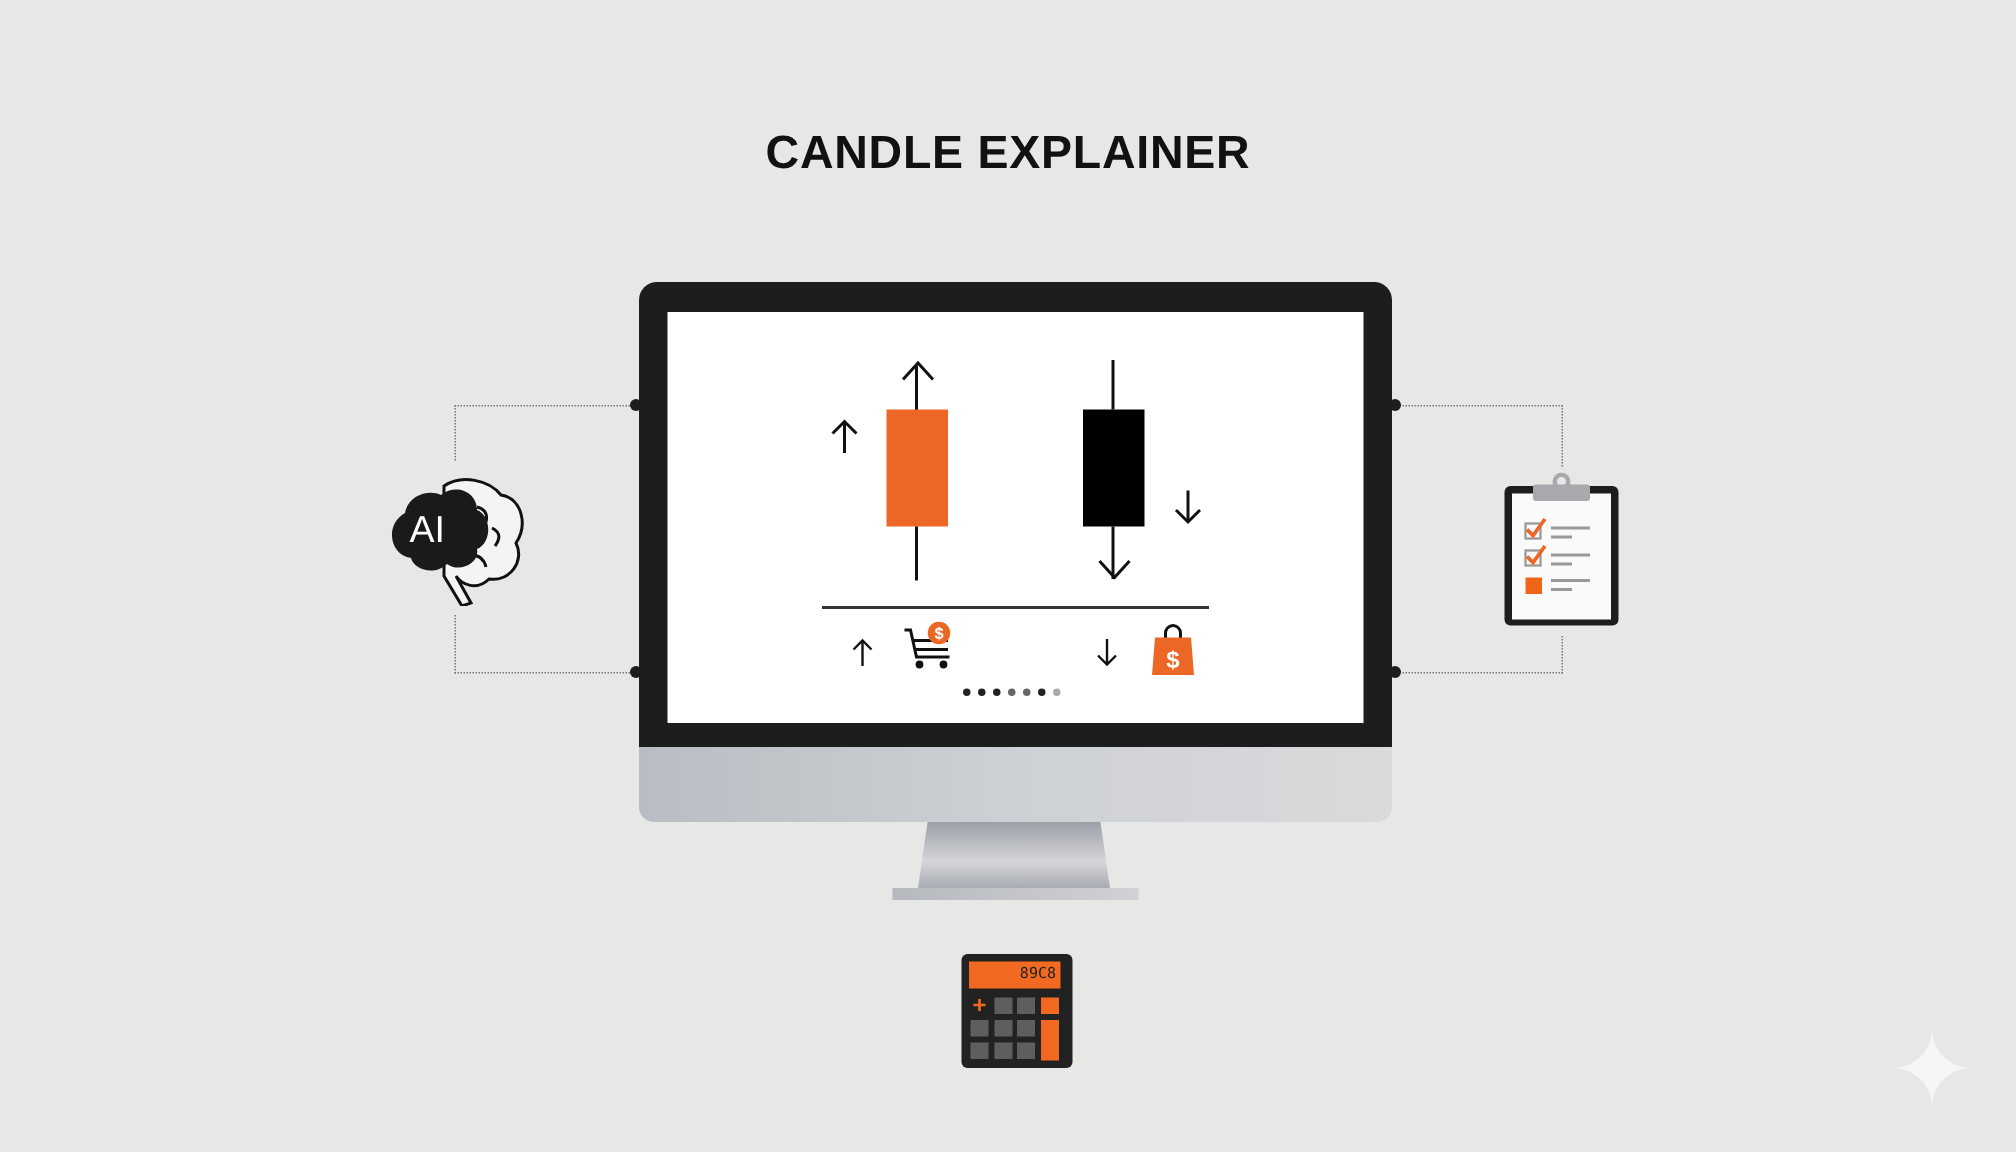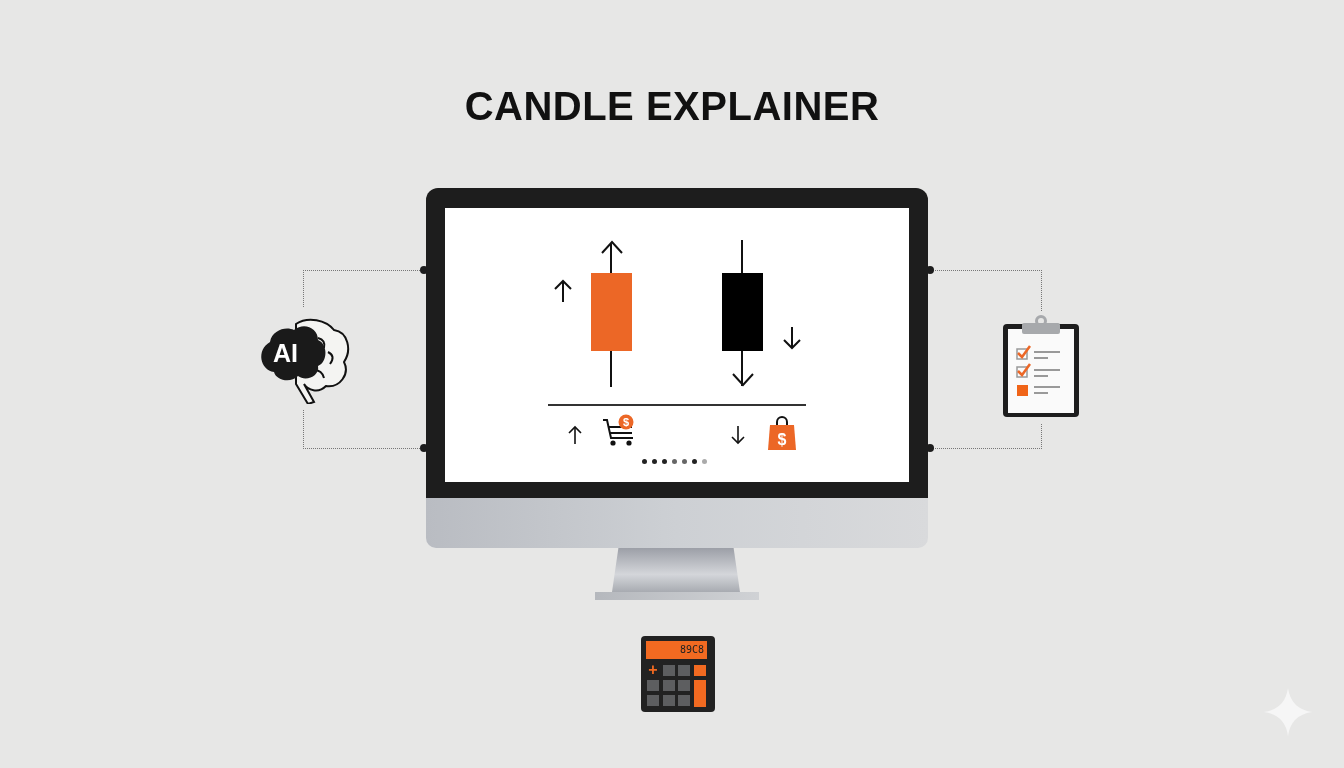--- a/index.html
+++ b/index.html
@@ -1,18 +1,18 @@
 <!DOCTYPE html>
 <html><head>
 <meta charset="utf-8">
 <style>
   html,body{margin:0;padding:0;}
   body{width:1344px;height:768px;background:#e7e7e6;position:relative;overflow:hidden;font-family:"Liberation Sans",sans-serif;}
   .abs{position:absolute;}
-  .title{left:0;width:1344px;top:84px;text-align:center;font-size:40px;font-weight:bold;color:#111;letter-spacing:0.5px;}
+  .title{left:0;width:1344px;top:84px;text-align:center;font-size:31px;font-weight:bold;color:#111;letter-spacing:0.5px;}
   .bezel{left:426px;top:188px;width:502px;height:310px;background:#1d1d1d;border-radius:12px 12px 0 0;}
   .screen{left:445px;top:208px;width:464px;height:274px;background:#fff;}
   .chin{left:426px;top:498px;width:502px;height:50px;background:linear-gradient(90deg,#b9bcc2,#cdd0d4 50%,#d9dadc);border-radius:0 0 10px 10px;}
   .neck{left:612px;top:548px;width:128px;height:44px;background:linear-gradient(180deg,#9c9fa7,#d4d6da 60%,#a8abb1);clip-path:polygon(5% 0,95% 0,100% 100%,0 100%);}
   .base{left:595px;top:592px;width:164px;height:8px;background:linear-gradient(90deg,#b5b8bd,#d0d2d5);}
   .dash{border-color:#777;border-style:dotted;}
   .dot{width:8px;height:8px;border-radius:50%;background:#1d1d1d;}
   .candle-body{position:absolute;}
   .wick{position:absolute;width:2px;background:#111;}
   .axis{left:548px;top:404px;width:258px;height:2px;background:#333;}
@@ -102,21 +102,21 @@
   <span></span>
   <span class="xl"></span>
 </div>
 
 <div class="abs" style="left:256px;top:318px;width:96px;height:86px;">
   <svg width="96" height="86" class="abs" style="left:0;top:0;">
     <path d="M40,6 C52,-2 70,2 78,12 C92,14 96,32 88,44 C94,56 84,70 70,68 C62,76 52,72 48,66 L58,84 L52,86 L40,66 Z" fill="#f4f4f2" stroke="#111" stroke-width="2"></path>
     <path d="M62,20 q8,2 6,10 M72,34 q8,4 2,12 M58,52 q8,0 10,8" fill="none" stroke="#111" stroke-width="2"></path>
     <path d="M14,24 C16,12 30,8 38,12 C48,4 62,10 62,22 C72,26 72,44 62,48 C64,58 50,64 42,58 C34,66 20,62 18,54 C4,52 0,32 14,24 Z" fill="#1a1a1a"></path>
   </svg>
-  <span class="abs" style="left:17px;top:21px;font-size:25px;font-weight:bold;color:#fff;">AI</span>
+  <span class="abs" style="left:17px;top:21px;font-size:25px;font-weight:normal;color:#fff;">AI</span>
 </div>
 
 <svg class="abs" style="left:1002px;top:315px;" width="78" height="104">
   <rect x="1" y="9" width="76" height="93" rx="4" fill="#1d1d1d"></rect>
   <rect x="6" y="14" width="66" height="84" fill="#fafafa"></rect>
   <rect x="20" y="8" width="38" height="11" rx="2" fill="#a7a9ac"></rect>
   <circle cx="39" cy="6" r="4.5" fill="none" stroke="#a7a9ac" stroke-width="3"></circle>
   <rect x="15" y="34" width="10" height="10" fill="none" stroke="#999" stroke-width="1.5"></rect>
   <polyline points="16,38 20,42 28,31" fill="none" stroke="#ec6726" stroke-width="2.5"></polyline>
   <rect x="15" y="52" width="10" height="10" fill="none" stroke="#999" stroke-width="1.5"></rect>

